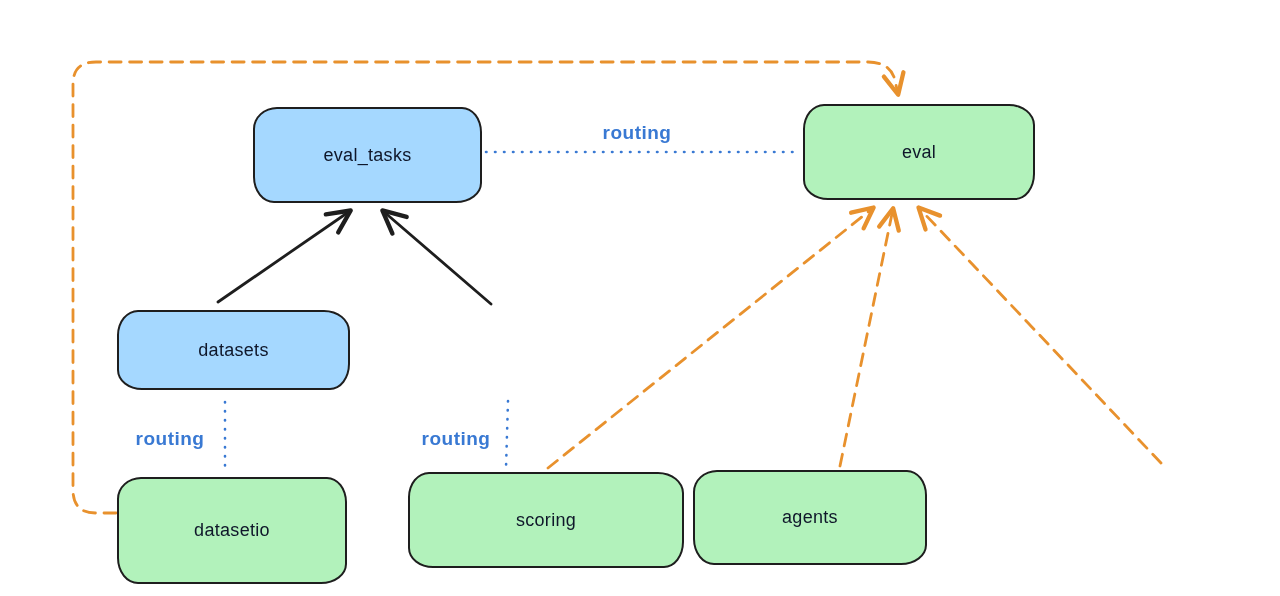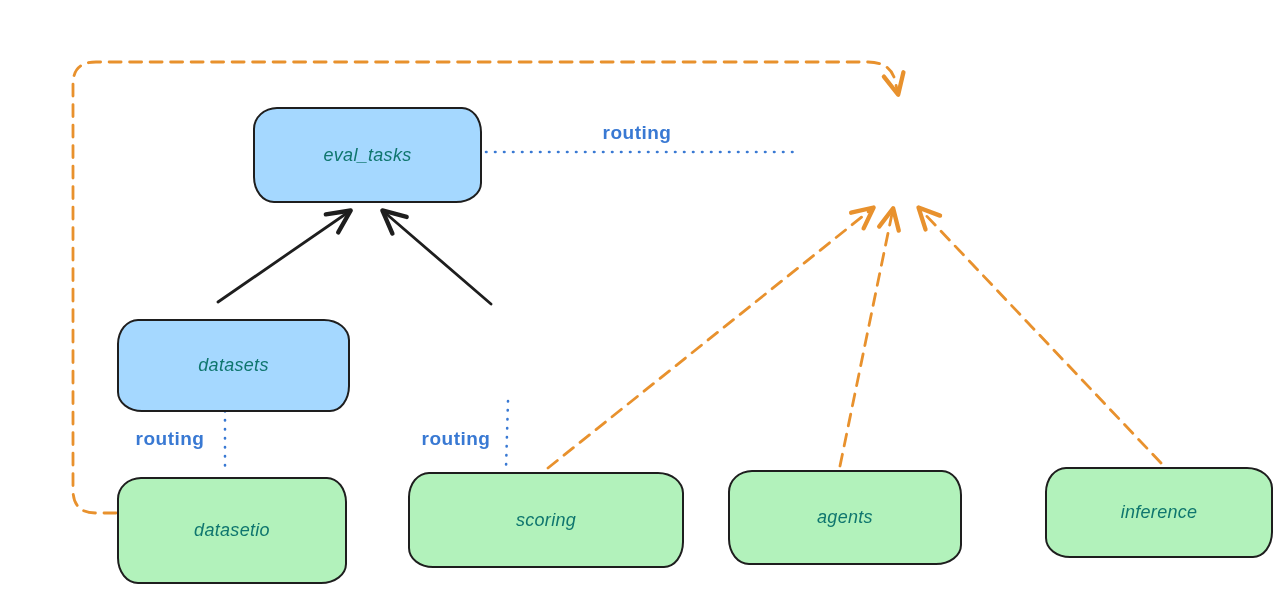--- a/index.html
+++ b/index.html
@@ -16,44 +16,43 @@
     position: absolute;
     left: 0; top: 0;
     width: 1280px; height: 596px;
   }
   .node {
     position: absolute;
     display: flex;
     align-items: center;
     justify-content: center;
     border: 2.6px solid #1e1e1e;
-    color: #0f766e;
+    color: #0f172a;
     font-size: 18px;
     letter-spacing: 0.3px;
     box-sizing: border-box;
-    font-style: italic;
   }
   .node.blue  { background: #a5d8ff; }
   .node.green { background: #b2f2bb; }
   .r1 { border-radius: 24px 20px 26px 21px / 22px 25px 20px 26px; }
   .r2 { border-radius: 21px 26px 20px 25px / 25px 21px 26px 20px; }
   .routing-label {
     fill: #3979d3;
     font-family: "Liberation Sans", sans-serif;
     font-size: 19px;
     font-weight: 600;
     letter-spacing: 0.5px;
   }
   .node-eval_tasks        { left: 233px;  top: 107px; width: 229px; height: 96px; }
   .node-eval              { left: 783px;  top: 104px; width: 232px; height: 96px; }
-  .node-datasets          { left: 97px;   top: 319px; width: 233px; height: 93px; }
+  .node-datasets          { left: 97px;   top: 310px; width: 233px; height: 80px; }
   .node-scoring_functions { left: 378px;  top: 307px; width: 234px; height: 92px; }
   .node-datasetio         { left: 97px;   top: 477px; width: 230px; height: 107px; }
   .node-scoring           { left: 388px;  top: 472px; width: 276px; height: 96px; }
-  .node-agents            { left: 708px;  top: 470px; width: 234px; height: 95px; }
+  .node-agents            { left: 673px;  top: 470px; width: 234px; height: 95px; }
   .node-inference         { left: 1025px; top: 467px; width: 228px; height: 91px; }
 </style>
 </head>
 <body>
 
 <div class="canvas">
 
   <svg class="edges" width="1280" height="596" viewBox="0 0 1280 596" xmlns="http://www.w3.org/2000/svg">
     <defs>
       <marker id="arrowBlack" viewBox="0 0 20 20" refX="17" refY="10" markerWidth="12" markerHeight="12" orient="auto-start-reverse">
@@ -78,35 +77,35 @@
 
     <text class="routing-label" x="617" y="139" text-anchor="middle">routing</text>
     <text class="routing-label" x="150" y="445" text-anchor="middle">routing</text>
     <text class="routing-label" x="436" y="445" text-anchor="middle">routing</text>
   </svg>
 
   <div class="node blue r1 node-eval_tasks">
     <span>eval_tasks</span>
   </div>
 
+  <div class="node green r2 node-eval">
+    <span>eval</span>
+  </div>
 
   <div class="node blue r2 node-datasets">
     <span>datasets</span>
   </div>
 
 
   <div class="node green r1 node-datasetio">
     <span>datasetio</span>
   </div>
 
   <div class="node green r2 node-scoring">
     <span>scoring</span>
   </div>
 
   <div class="node green r1 node-agents">
     <span>agents</span>
   </div>
 
-  <div class="node green r2 node-inference">
-    <span>inference</span>
-  </div>
 
 </div>
 
 </body></html>

